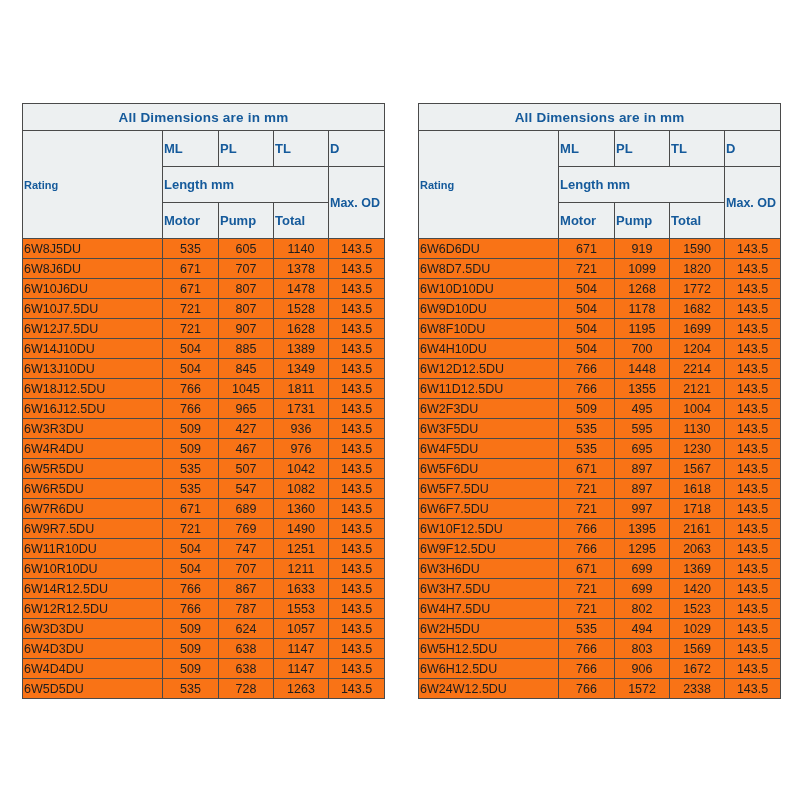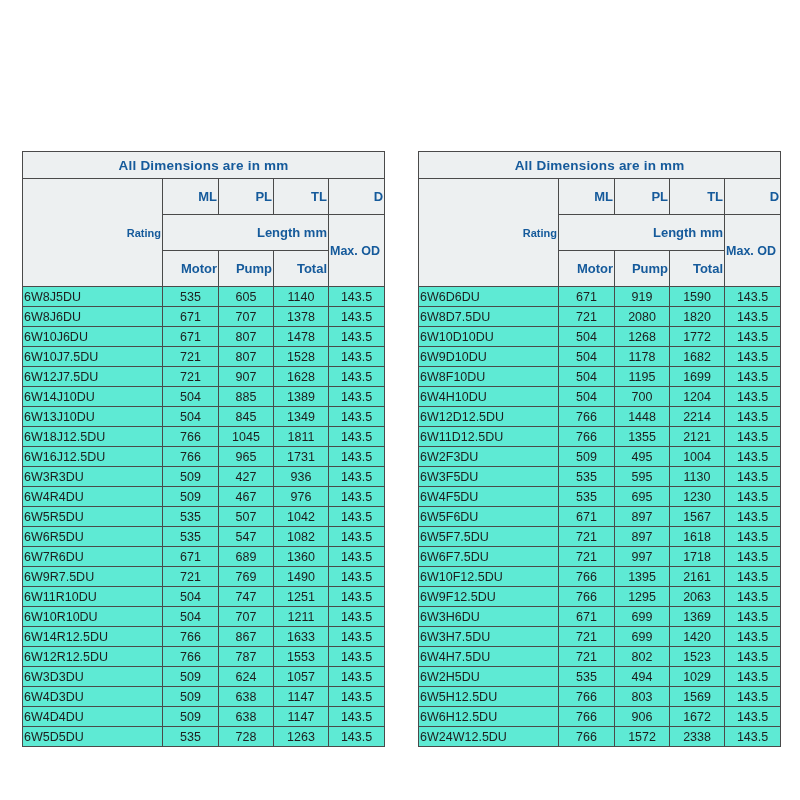--- a/index.html
+++ b/index.html
@@ -19,23 +19,22 @@
   .tables-wrap {
     display: flex;
     gap: 33px;
     padding: 103px 21px 0 22px;
     align-items: flex-start;
   }
   table.dim-table {
     border-collapse: collapse;
     table-layout: fixed;
     width: 362px;
-    background: #5eead4;
+    background: #f97316;
     border: 1px solid #3c3c3c;
-    margin-top: 48px;
   }
   table.dim-table th,
   table.dim-table td {
     border: 1px solid #4a4a4a;
     box-sizing: border-box;
     overflow: hidden;
     white-space: nowrap;
   }
   th.title-cell {
     height: 27px;
@@ -45,21 +44,21 @@
     font-weight: bold;
     text-align: center;
     letter-spacing: 0.2px;
   }
   th.head-cell {
     height: 36px;
     background: #edf0f1;
     color: #155a9b;
     font-size: 13px;
     font-weight: bold;
-    text-align: right;
+    text-align: left;
   }
   th.rating-head {
     font-size: 11px;
   }
   th.maxod-head {
     white-space: pre-line;
     line-height: 14px;
     font-size: 12.5px;
   }
   td.num-cell {
@@ -312,21 +311,21 @@
           <tr>
             <td class="rating-cell">6W6D6DU</td>
             <td class="num-cell">671</td>
             <td class="num-cell">919</td>
             <td class="num-cell">1590</td>
             <td class="num-cell">143.5</td>
           </tr>
           <tr>
             <td class="rating-cell">6W8D7.5DU</td>
             <td class="num-cell">721</td>
-            <td class="num-cell">2080</td>
+            <td class="num-cell">1099</td>
             <td class="num-cell">1820</td>
             <td class="num-cell">143.5</td>
           </tr>
           <tr>
             <td class="rating-cell">6W10D10DU</td>
             <td class="num-cell">504</td>
             <td class="num-cell">1268</td>
             <td class="num-cell">1772</td>
             <td class="num-cell">143.5</td>
           </tr>

